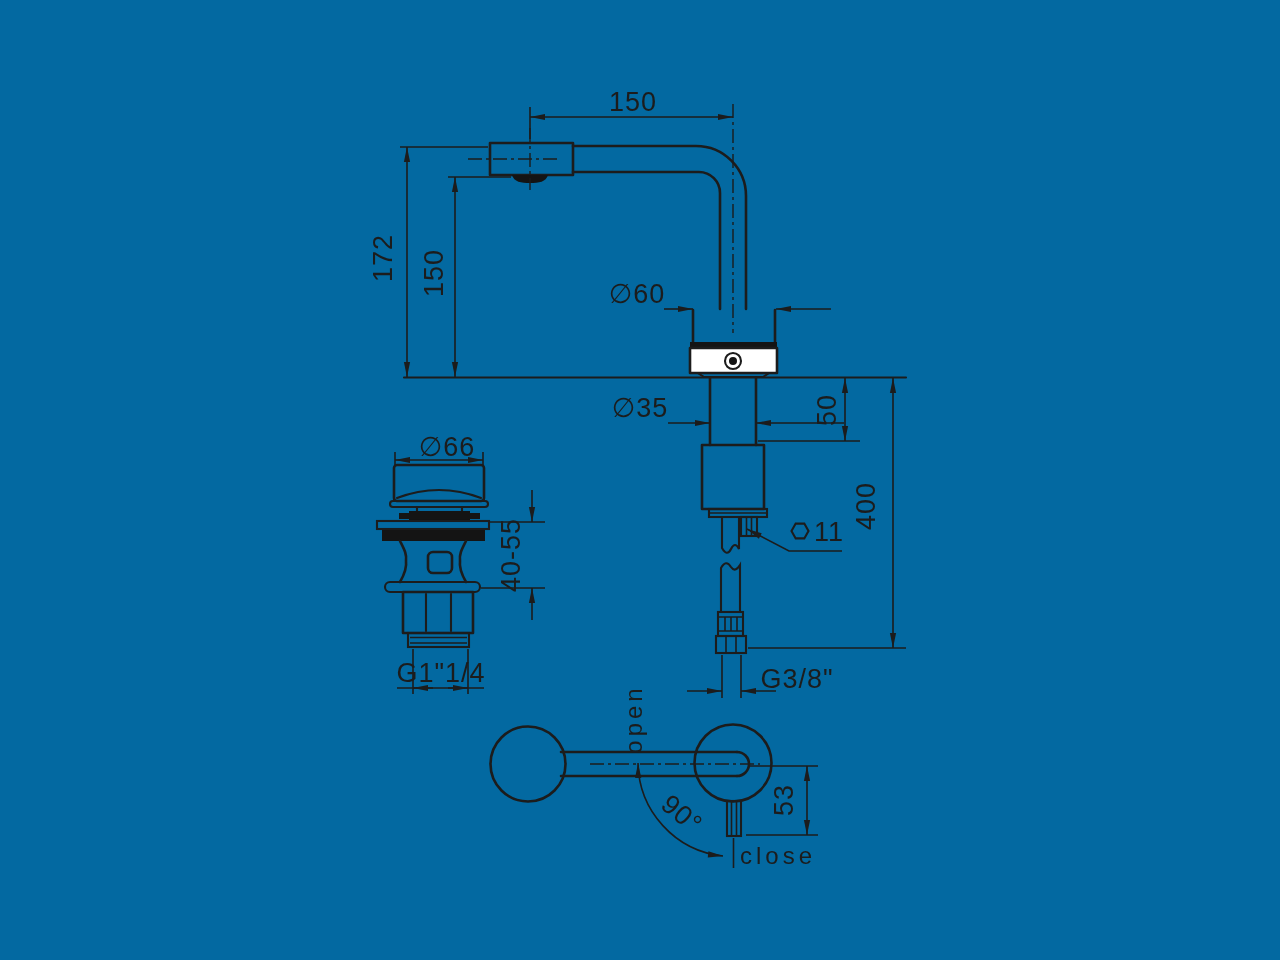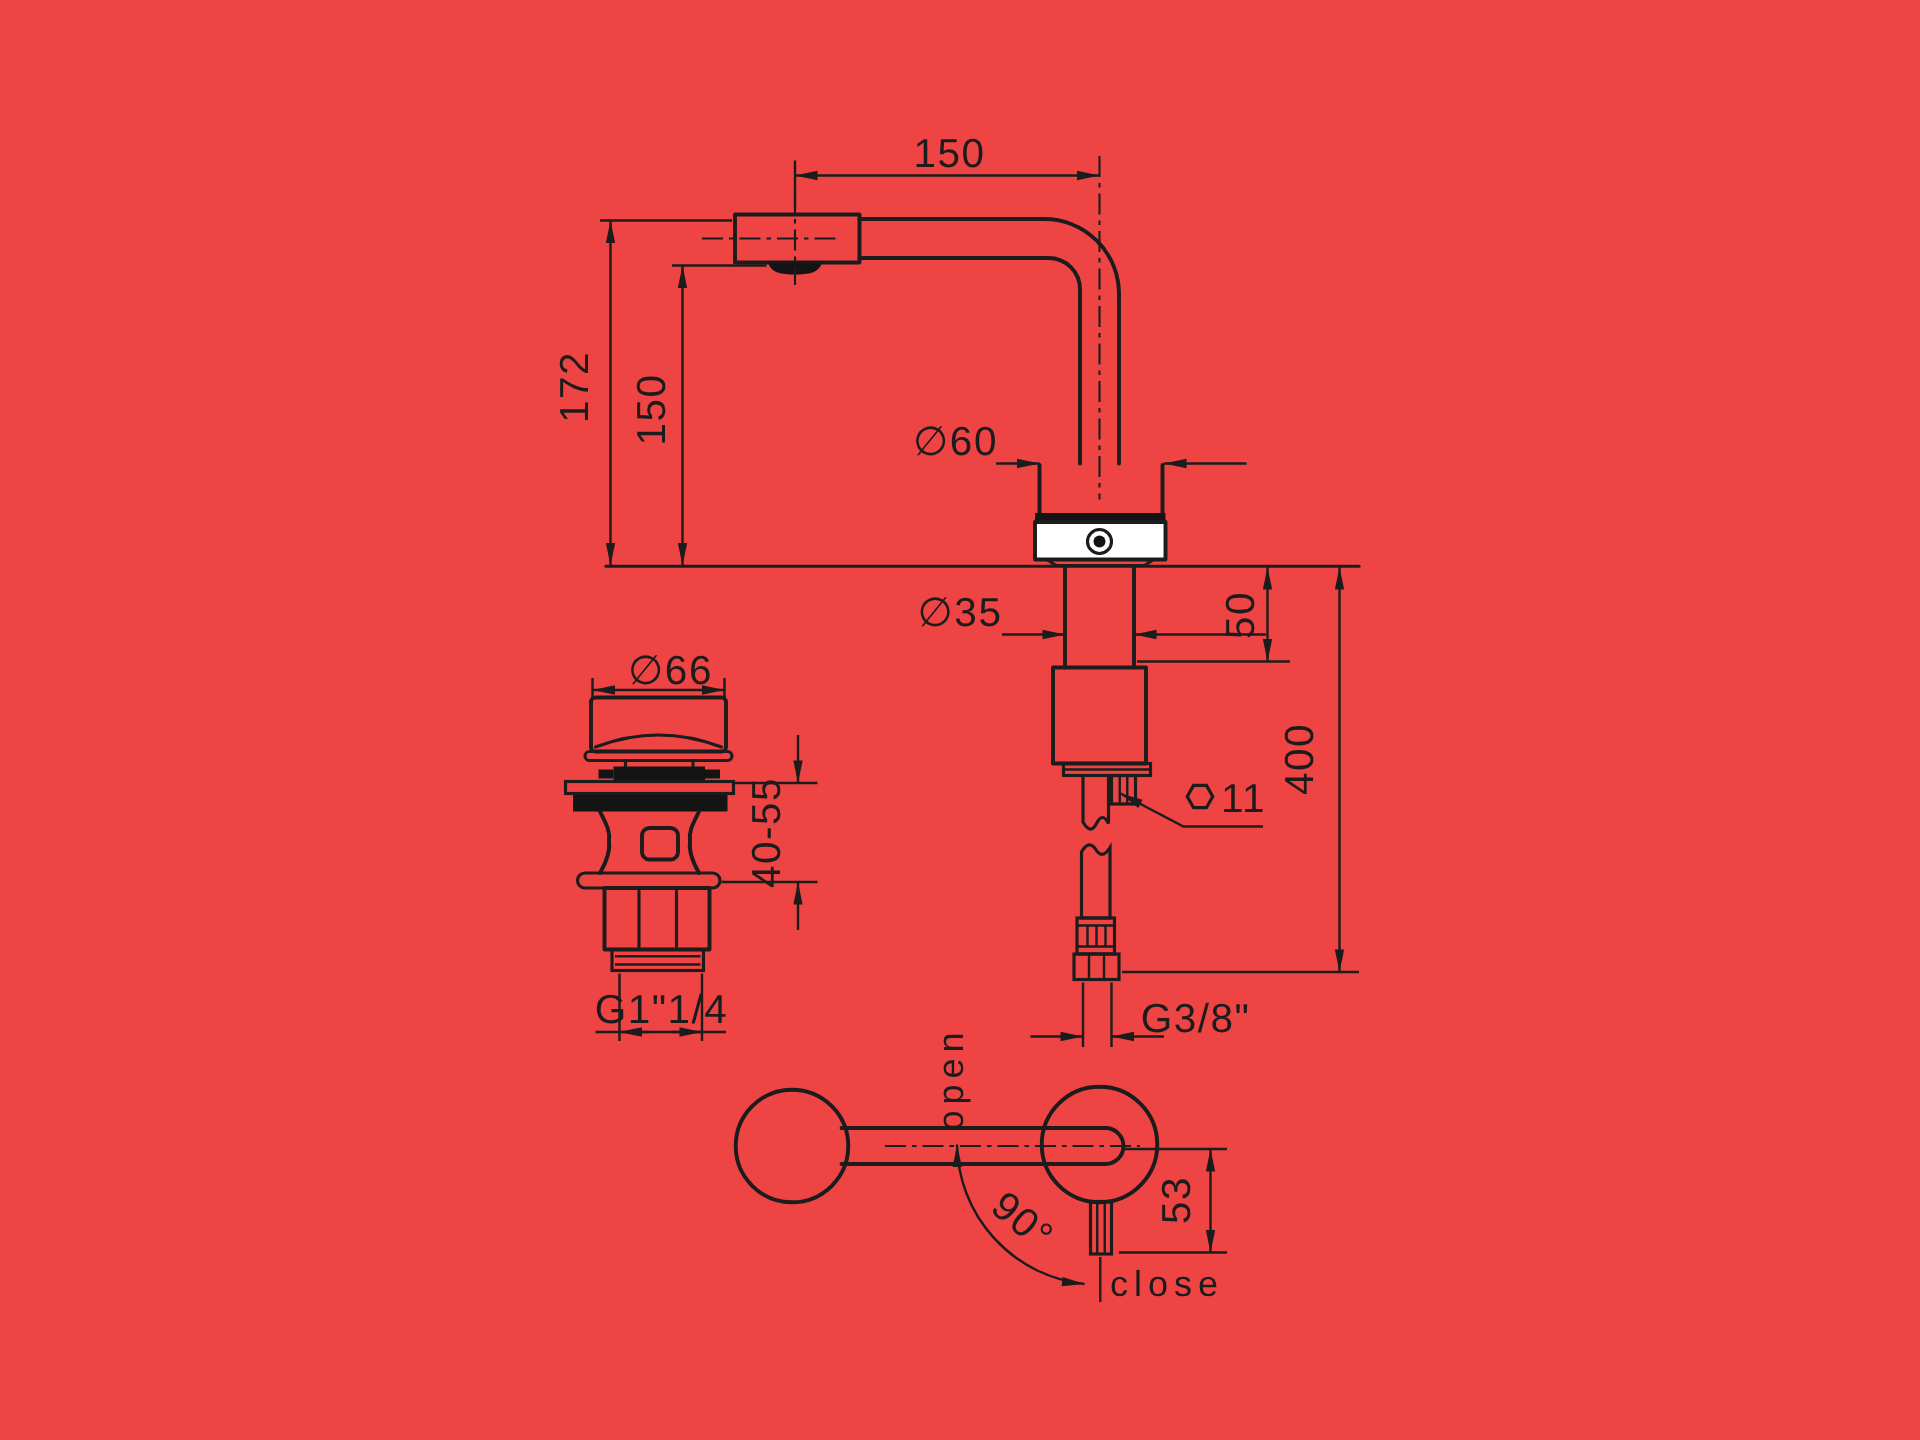--- a/index.html
+++ b/index.html
@@ -1,16 +1,16 @@
 <!DOCTYPE html>
 <html><head>
 <meta charset="utf-8">
 <style>
   html,body{margin:0;padding:0;background:#ffffff;}
-  .stage{position:relative;width:1280px;height:960px;background:#ef4444;overflow:hidden;}
+  .stage{position:relative;width:1280px;height:960px;background:#0369a1;overflow:hidden;}
   svg{position:absolute;left:0;top:0;}
   text{font-family:"Liberation Sans","DejaVu Sans",sans-serif;fill:#1c1c1c;}
   .dim{font-size:27px;letter-spacing:1px;}
   .lbl{font-size:24px;letter-spacing:4px;}
   .obj{stroke:#1c1c1c;stroke-width:2.6;fill:none;stroke-linecap:round;stroke-linejoin:round;}
   .obj2{stroke:#1c1c1c;stroke-width:2.1;fill:none;stroke-linecap:round;}
   .thin{stroke:#1c1c1c;stroke-width:1.6;fill:none;}
   .cl{stroke:#1c1c1c;stroke-width:1.4;fill:none;stroke-dasharray:14 4 3 4;}
   .fillb{fill:#141414;stroke:none;}
   .whitefill{fill:#ffffff;}

